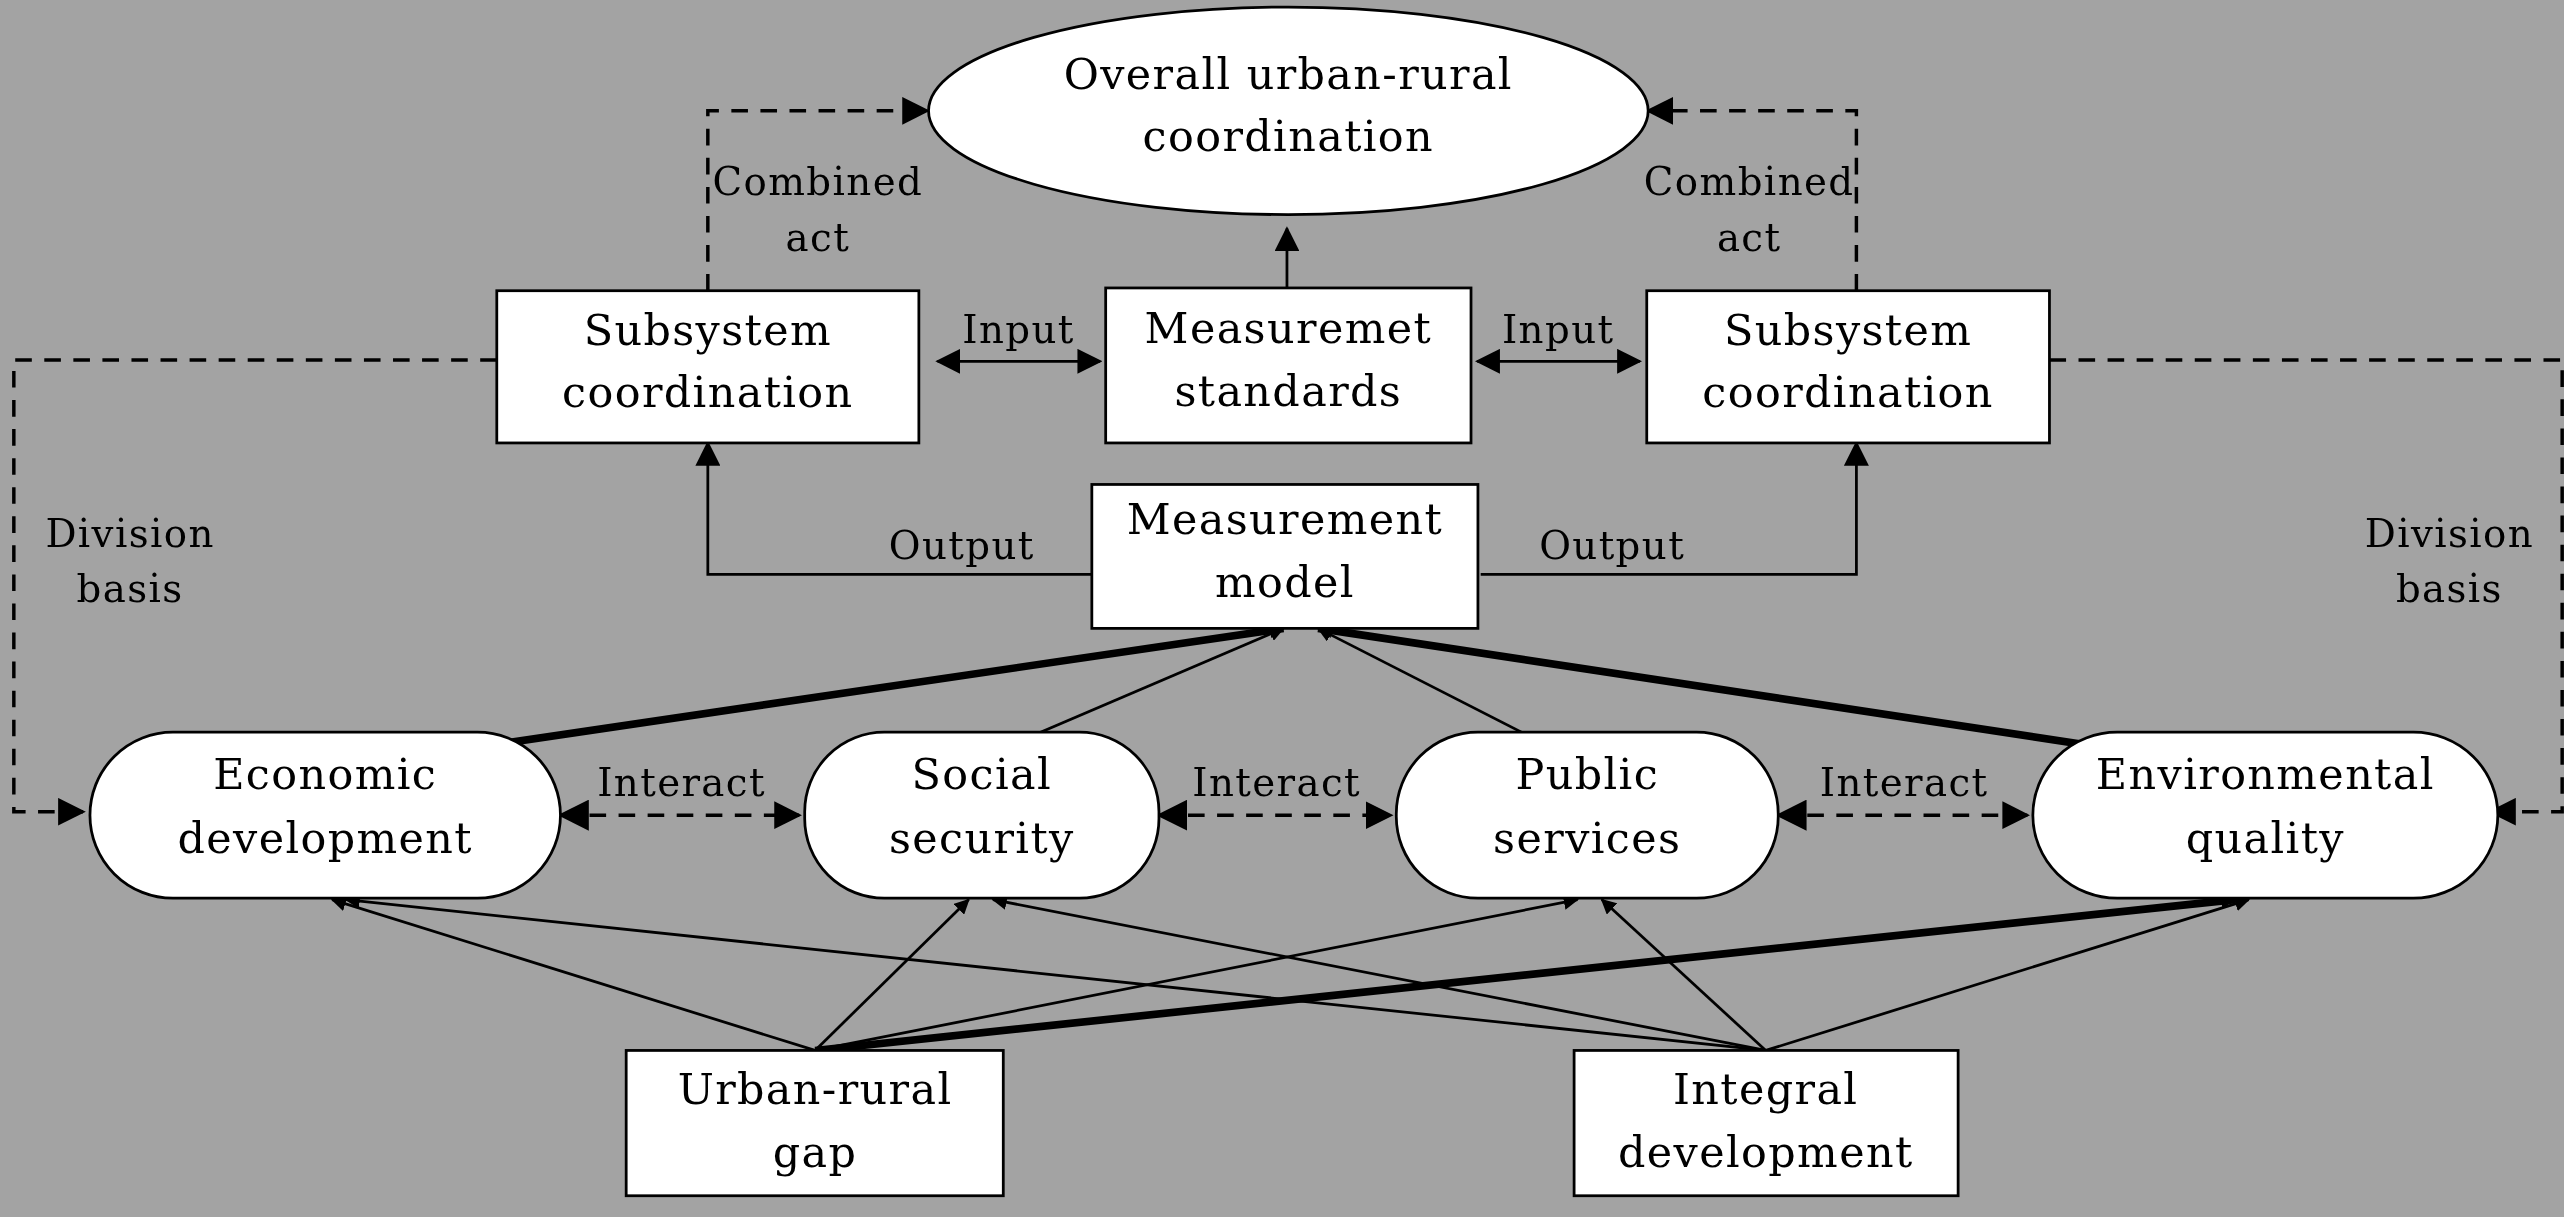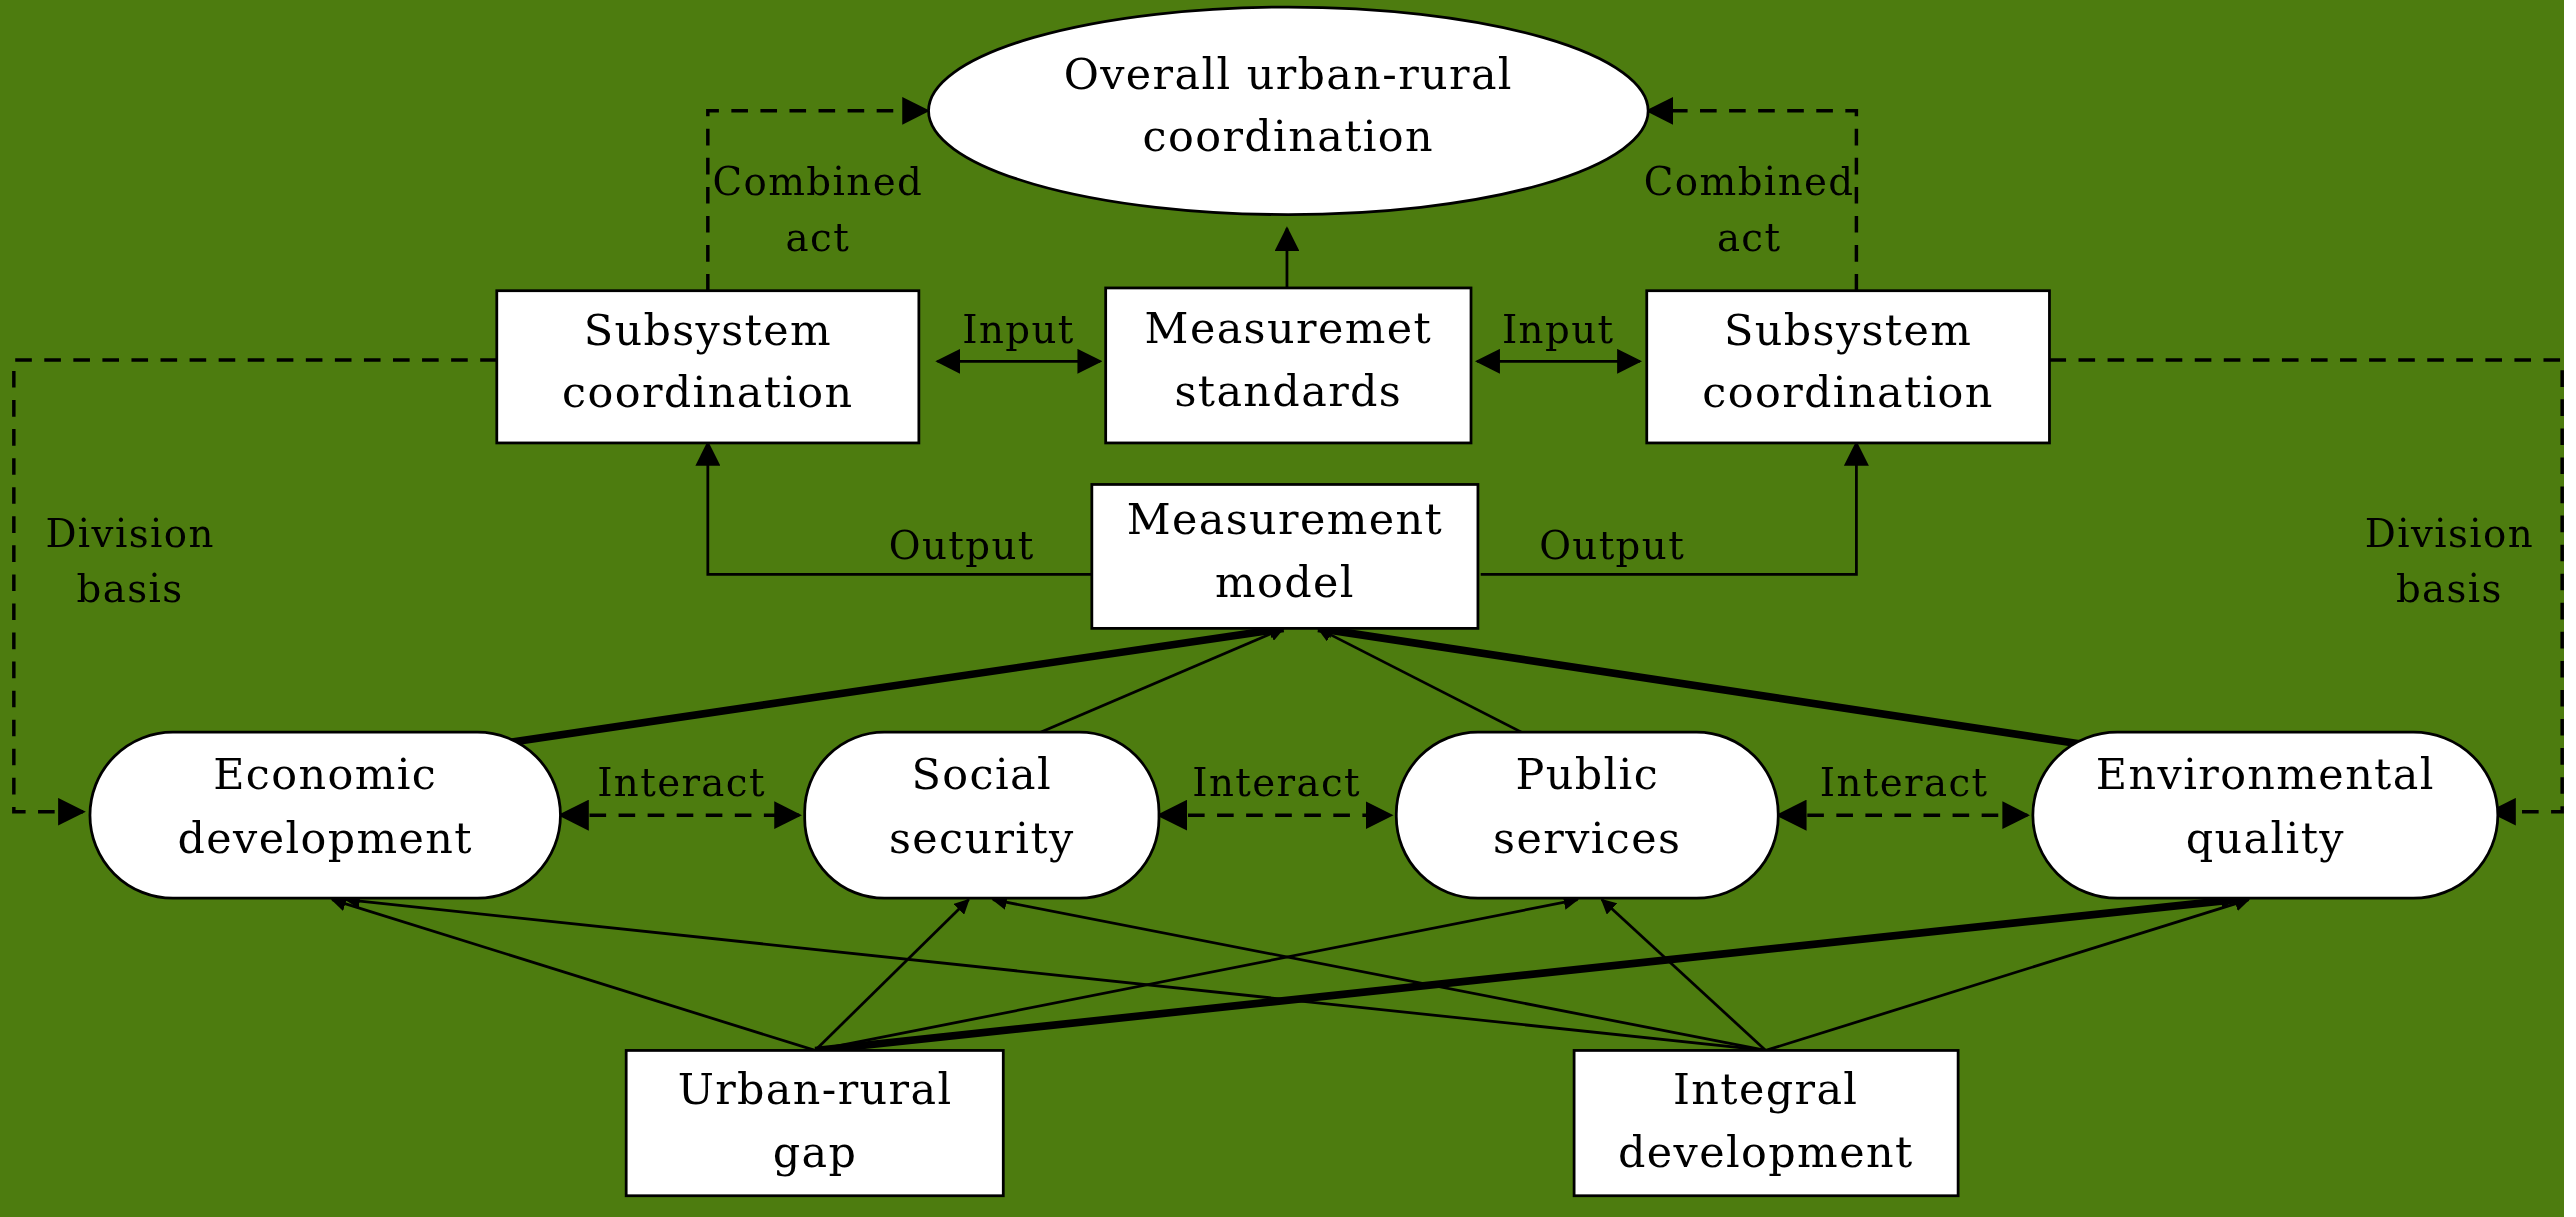--- a/index.html
+++ b/index.html
@@ -1,17 +1,17 @@
 <!DOCTYPE html>
 <html style="font-size:11px"><head>
 <meta charset="utf-8">
 <style>
   html,body{margin:0;padding:0;background:#ffffff;}
   body{width:2576px;height:1218px;font-family:"DejaVu Serif",serif;}
-  #stage{position:relative;width:2564px;height:1218px;background:#4d7c0f;overflow:hidden;}
+  #stage{position:relative;width:2564px;height:1218px;background:#a3a3a3;overflow:hidden;}
   svg#diagram{position:absolute;left:0;top:0;width:2576px;height:1218px;}
   .shape{fill:#ffffff;stroke:#000000;stroke-width:4;}
   .edge{fill:none;stroke:#000000;stroke-width:4;}
   .edge-thick{fill:none;stroke:#000000;stroke-width:11;}
   .edge-dash{fill:none;stroke:#000000;stroke-width:5;stroke-dasharray:24 18;}
   .nodetext{font-family:"DejaVu Serif",serif;font-size:62px;fill:#000;text-anchor:middle;
             letter-spacing:2px;}
   .edgelabel{font-family:"DejaVu Serif",serif;font-size:56px;fill:#000;text-anchor:middle;
             letter-spacing:2px;}
 </style>

